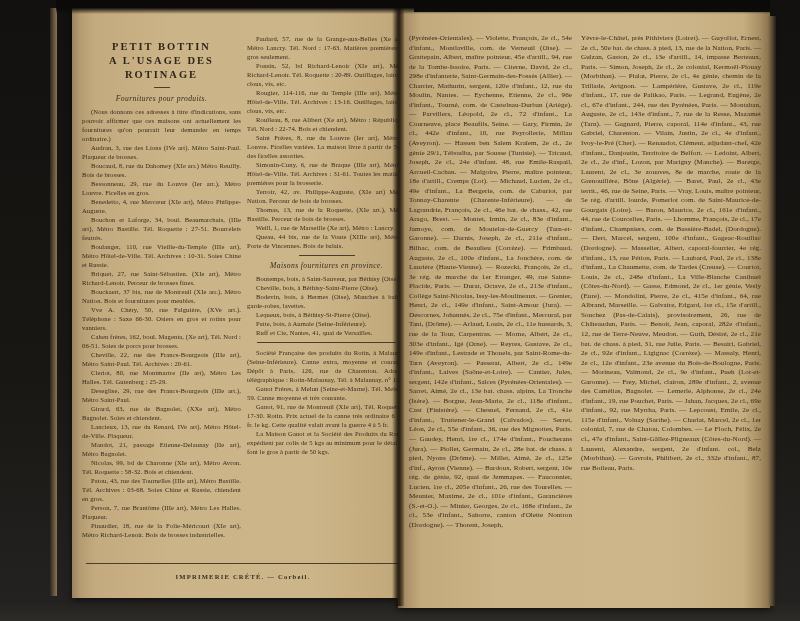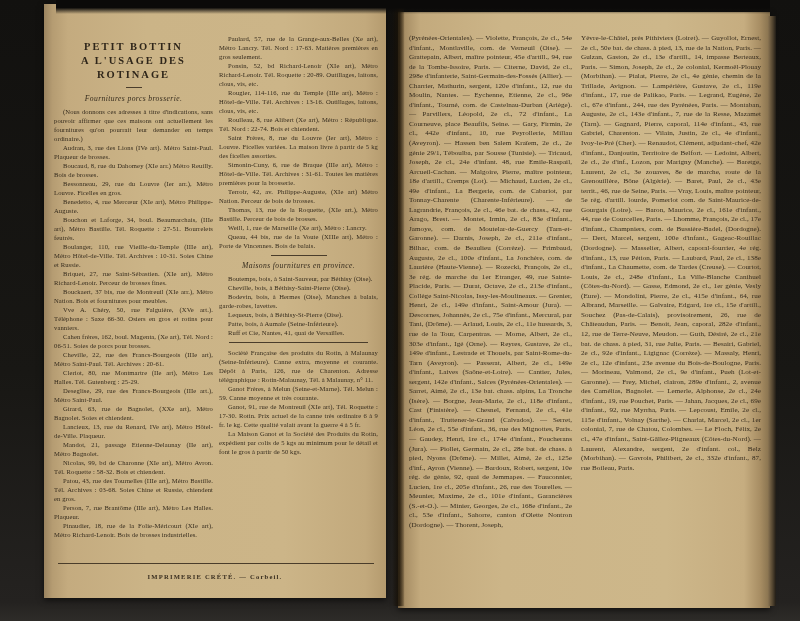--- a/index.html
+++ b/index.html
@@ -3,21 +3,21 @@
 <meta charset="utf-8">
 <style>
   html,body{margin:0;padding:0;}
   .scene{
     position:relative;width:800px;height:621px;overflow:hidden;
     background:linear-gradient(180deg,#12110f 0%,#181714 60%,#242220 97%,#2e2c29 100%);
     font-family:"Liberation Serif","DejaVu Serif",serif;
   }
   .page{position:absolute;box-sizing:border-box;color:#352b1d;}
   .page-left{
-    left:44px;top:4px;width:342px;height:594px;
+    left:72px;top:4px;width:342px;height:594px;
     background:linear-gradient(90deg,#9a835f 0%,#b59c72 2.5%,#c4ab7f 7%,#cbb487 30%,#ccb588 70%,#c2a97c 94%,#b49a6e 100%);
     box-shadow:0 2px 6px rgba(0,0,0,.6);
     padding:30px 8px 0 10px;
   }
   .page-right{
     left:398px;top:12px;width:372px;height:596px;
     background:linear-gradient(90deg,#6e5a3d 0%,#a88f66 2%,#c3aa7d 6%,#ccb588 28%,#cdb78a 72%,#c6ad80 93%,#a68c62 97.5%,#85704d 100%);
     box-shadow:0 2px 6px rgba(0,0,0,.6);
     padding:22px 9px 0 11px;
   }
@@ -58,21 +58,21 @@
   <div class="edge-left-stack"></div>
 
   <div class="page page-left">
     <div class="lp-cols">
       <div class="lp-col">
         <div class="title-block">
           <div class="title-line">PETIT BOTTIN</div>
           <div class="title-line">A L'USAGE DES ROTINAGE</div>
         </div>
         <div class="rule-short"></div>
-        <div class="heading-italic">Fournitures porcs brosserie.</div>
+        <div class="heading-italic">Fournitures pour produits.</div>
         <p class="entry">(Nous donnons ces adresses à titre d'indications, sans pouvoir affirmer que ces maisons ont actuellement les fournitures qu'on pourrait leur demander en temps ordinaire.)</p>
         <div>
             <p class="entry">Audran, 3, rue des Lions (IVe art). Métro Saint-Paul. Plaqueur de brosses.</p>
             <p class="entry">Boucaud, 8, rue du Dahomey (XIe arr.) Métro Reuilly. Bois de brosses.</p>
             <p class="entry">Bessonneau, 29, rue du Louvre (Ier arr.), Métro Louvre. Ficelles en gros.</p>
             <p class="entry">Benedetto, 4, rue Mercœur (XIe art), Métro Philippe-Auguste.</p>
             <p class="entry">Bouchon et Laforge, 34, boul. Beaumarchais, (IIIe art), Métro Bastille. Tél. Roquette : 27-51. Bourrelets feutrés.</p>
             <p class="entry">Boulanger, 110, rue Vieille-du-Temple (IIIe art), Métro Hôtel-de-Ville. Tél. Archives : 10-31. Soies Chine et Russie.</p>
             <p class="entry">Briquet, 27, rue Saint-Sébastien. (XIe art), Métro Richard-Lenoir. Perceur de brosses fines.</p>
             <p class="entry">Bouckaert, 37 bis, rue de Montreuil (XIe arr.), Métro Nation. Bois et fournitures pour meubles.</p>

